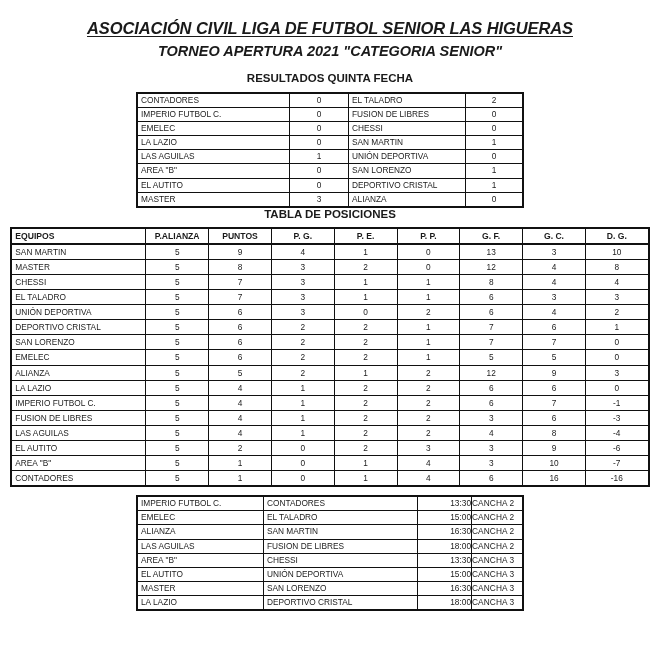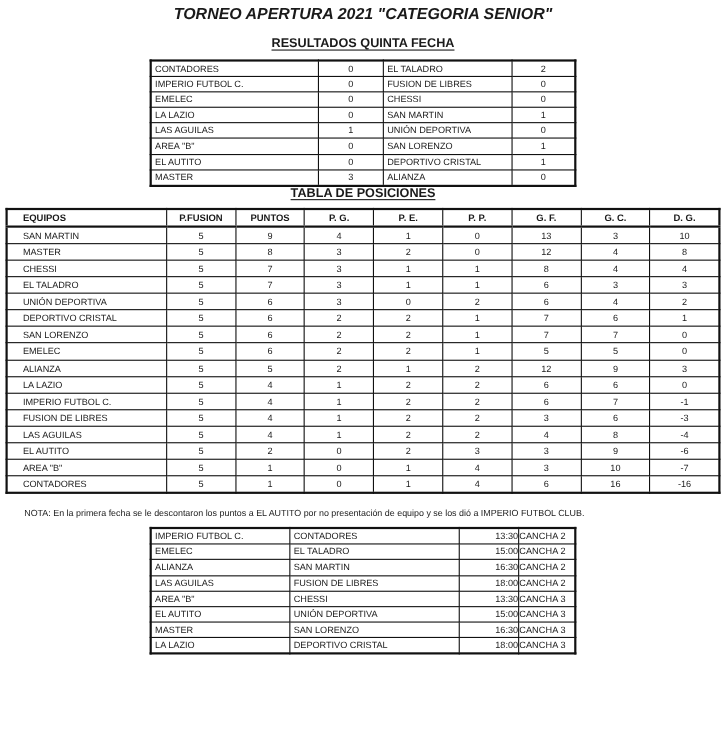--- a/index.html
+++ b/index.html
@@ -42,21 +42,20 @@
     font-weight: bold;
     font-size: 14.5px;
     margin: 0;
     padding-top: 5px;
     white-space: nowrap;
   }
   .section-heading {
     text-align: center;
     font-weight: bold;
     font-size: 11.5px;
-    text-decoration: underline;
     text-underline-offset: 2px;
     margin: 0;
   }
   #results-heading { padding-top: 13px; }
   #standings-heading { }
   #sexta-heading { padding-top: 20px; }
 
   
   table {
     border-collapse: collapse;
@@ -107,37 +106,38 @@
   }
   .standings-table thead td {
     text-align: center;
     font-weight: bold;
     font-size: 8.6px;
     height: 14px;
     line-height: 14px;
     border-bottom: 2px solid #111111;
   }
   .standings-table tbody td { height: 14.1px; line-height: 14.1px; }
-  .standings-table .col-team  { width: 130px; text-align: left; padding-left: 14px; }
+  .standings-table .col-team  { width: 130px; text-align: left; padding-left: 3px; }
   .standings-table .col-num   { width: 61.8px; text-align: center; }
 
   
   .note {
     font-size: 8.1px;
     margin: 0;
     padding-left: 22px;
     padding-top: 13px;
     white-space: nowrap;
   }
 </style>
 </head>
 <body>
 
 <div class="page">
 
+  <h1 class="title-main">ASOCIACIÓN CIVIL LIGA DE FUTBOL SENIOR LAS HIGUERAS</h1>
   <h2 class="title-sub">TORNEO APERTURA 2021 "CATEGORIA SENIOR"</h2>
 
   <h3 class="section-heading" id="results-heading">RESULTADOS QUINTA FECHA</h3>
 
   <div class="mini-table-wrap" id="results-table-wrap">
     <table class="mini-table" id="results-table">
       <tbody id="results-body">
           <tr>
             <td class="c-home">CONTADORES</td>
             <td class="c-hs">0</td>
@@ -190,21 +190,21 @@
     </table>
   </div>
 
   <h3 class="section-heading" id="standings-heading">TABLA DE POSICIONES</h3>
 
   <div id="standings-table-wrap">
     <table class="standings-table" id="standings-table">
       <thead>
         <tr id="standings-head-row">
             <td class="col-team">EQUIPOS</td>
-            <td class="col-num">P.FUSION</td>
+            <td class="col-num">P.ALIANZA</td>
             <td class="col-num">PUNTOS</td>
             <td class="col-num">P. G.</td>
             <td class="col-num">P. E.</td>
             <td class="col-num">P. P.</td>
             <td class="col-num">G. F.</td>
             <td class="col-num">G. C.</td>
             <td class="col-num">D. G.</td>
           </tr>
       </thead>
       <tbody id="standings-body">
@@ -381,21 +381,20 @@
             <td class="col-num">1</td>
             <td class="col-num">4</td>
             <td class="col-num">6</td>
             <td class="col-num">16</td>
             <td class="col-num">-16</td>
           </tr>
         </tbody>
     </table>
   </div>
 
-  <p class="note">NOTA: En la primera fecha se le descontaron los puntos a EL AUTITO por no presentación de equipo y se los dió a IMPERIO FUTBOL CLUB.</p>
 
 
   <div class="mini-table-wrap" id="sexta-table-wrap">
     <table class="mini-table sexta-table" id="sexta-table">
       <tbody id="sexta-body">
           <tr>
             <td class="s-home">IMPERIO FUTBOL C.</td>
             <td class="s-away">CONTADORES</td>
             <td class="s-time">13:30</td>
             <td class="s-field">CANCHA  2</td>

